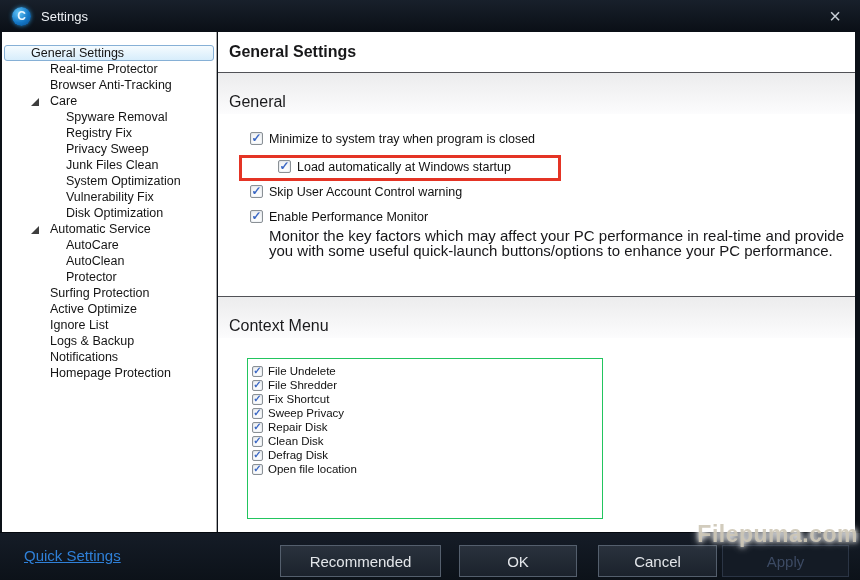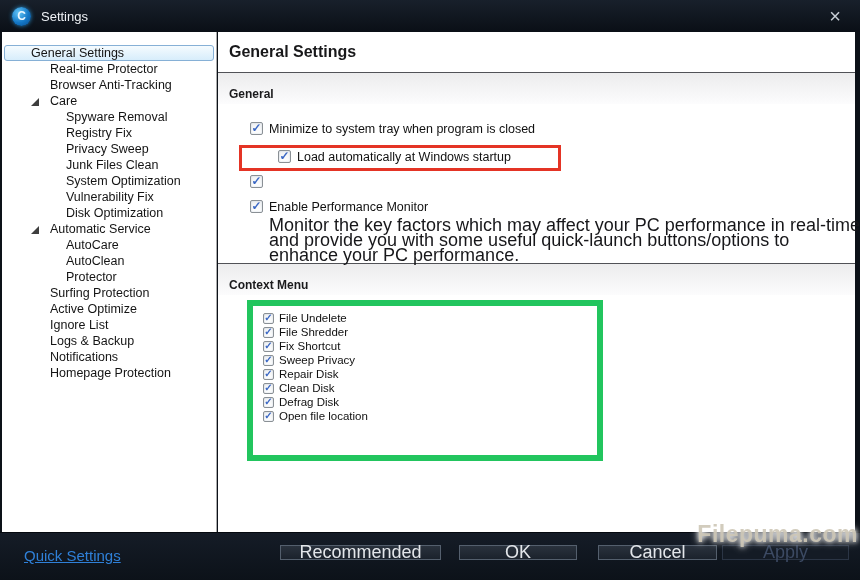--- a/index.html
+++ b/index.html
@@ -26,49 +26,49 @@
   .tree-item.lvl2 { padding-left:44px; }
   .tree-item.selected { background:linear-gradient(#f5fbfe,#d7edfb); border:1px solid #86b0d6;
     border-radius:3px; margin:0 2px; padding-left:26px; }
   .expand { position:absolute; left:9px; top:5px; width:0; height:0;
     border:4px solid transparent; border-right-color:#3e3e3e; border-bottom-color:#3e3e3e; }
 
   
   .main { position:absolute; left:218px; top:32px; right:5px; bottom:48px; background:#ffffff; }
   .main-title { font-size:16px; font-weight:bold; color:#18181a; padding:11px 0 0 11px; height:30px; }
   .group-header { border-top:1px solid #515257; background:linear-gradient(#ececed,#fcfcfd);
-    font-size:12px; font-weight:bold; color:#1a1a1c; padding:14px 0 3px 11px; }
+    font-size:16px; font-weight:normal; color:#1a1a1c; padding:20px 0 3px 11px; }
   .gh1 { margin-top:10px; }
-  .gh2 { }
+  .gh2 { margin-top:38px; }
   .group-body { padding:18px 0 0 32px; }
   .cb-row { display:flex; align-items:flex-start; height:16px; margin-bottom:9px;
     font-size:12.5px; color:#101010; white-space:nowrap; }
   .cb { width:13px; height:13px; border:1px solid #8a9095; border-radius:2px; flex:0 0 13px;
     background:linear-gradient(#f1f2f3,#ffffff); box-shadow:inset 0 0 2px rgba(60,90,140,.25);
     display:inline-flex; align-items:center; justify-content:center; margin-right:6px; }
   .cb::after { content:"✓"; font-size:12px; font-weight:bold; color:#3a67c4; margin-top:-2px; }
   .red-box { border:3px solid #e43425; width:322px; padding:2px 0 2px 8px; margin:-2px 0 4px -11px; }
   .red-box .cb-row { margin-bottom:0;padding-left:28px; }
   .pm-row { margin-bottom:2px; }
-  .desc { margin-left:19px; width:592px; font-size:18px; line-height:15px; color:#17171a; }
-
-  .ctx-box { margin:5px 0 0 29px; width:356px; height:161px; border:6px solid #22c55e;
-    padding:5px 0 0 10px; }
+  .desc { margin-left:19px; width:592px; font-size:15px; line-height:15px; color:#17171a; }
+
+  .ctx-box { margin:20px 0 0 29px; width:356px; height:161px; border:1px solid #22c55e;
+    padding:5px 0 0 4px; }
   .ctx-row { display:flex; align-items:center; height:14px; font-size:11.5px; color:#101010; white-space:nowrap; }
   .cb.small { width:11px; height:11px; flex:0 0 11px; margin-right:5px; }
   .cb.small::after { font-size:10px; }
 
   
   .footer { position:absolute; left:0; right:0; bottom:0; height:48px;
     background:linear-gradient(#151c27,#0c1219); border-top:1px solid #05090f; }
   .quick-link { position:absolute; left:24px; top:14px; color:#2f80d8; font-size:15px;
     text-decoration:underline; cursor:pointer; }
-  .btn { position:absolute; top:12px; height:15px; display:flex; align-items:center; justify-content:center;
+  .btn { position:absolute; top:12px; height:32px; display:flex; align-items:center; justify-content:center;
     background:linear-gradient(#2a323d,#1b222c); border:1px solid #545f6d; color:#e3e6ea;
-    font-size:18px; cursor:default; }
+    font-size:15px; cursor:default; }
   .btn-recommended { left:280px; width:161px; }
   .btn-ok { left:459px; width:118px; }
   .btn-cancel { left:598px; width:119px; }
   .btn-apply { left:722px; width:127px; color:#3c4a63; border-color:#2b3545; background:#141b25; }
   .watermark { position:absolute; right:2px; top:521px; font-size:23px; font-weight:bold;
     color:rgba(205,199,182,0.9); letter-spacing:.5px;
     text-shadow:0 0 5px #ffffff, 0 0 9px rgba(255,255,255,.9); }
 </style>
 </head>
 <body>
@@ -159,20 +159,21 @@
       <span>Minimize to system tray when program is closed</span>
     </div>
     <div class="red-box">
       <div class="cb-row">
         <span class="cb"></span>
         <span>Load automatically at Windows startup</span>
       </div>
     </div>
     <div class="cb-row">
       <span class="cb"></span>
+      <span>Skip User Account Control warning</span>
     </div>
     <div class="cb-row pm-row">
       <span class="cb"></span>
       <span>Enable Performance Monitor</span>
     </div>
     <div class="desc">Monitor the key factors which may affect your PC performance in real-time and provide you with some useful quick-launch buttons/options to enhance your PC performance.</div>
   </div>
 
   <div class="group-header gh2">Context Menu</div>
   <div class="ctx-box">

